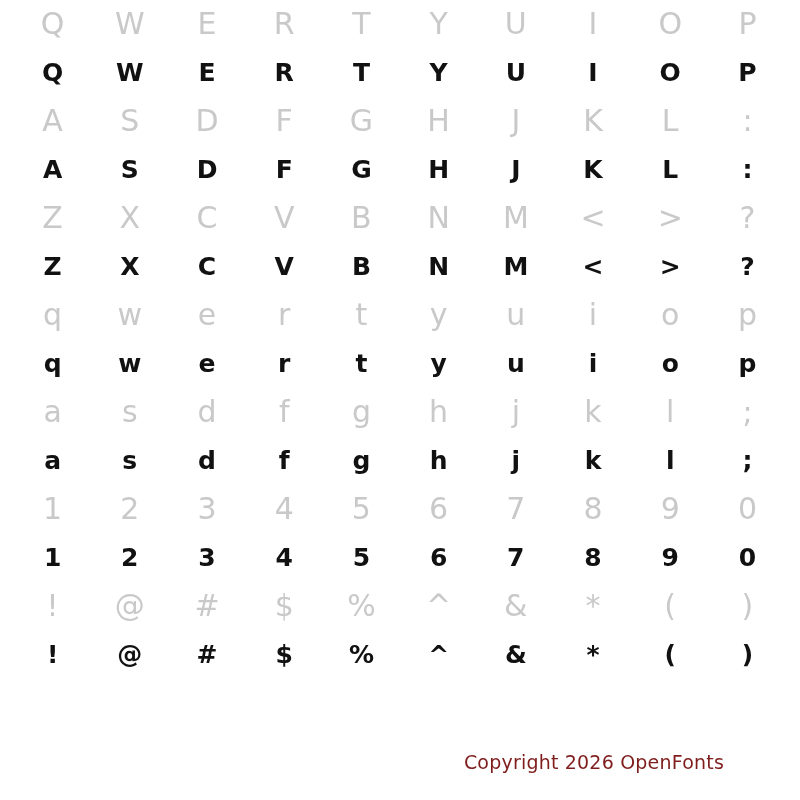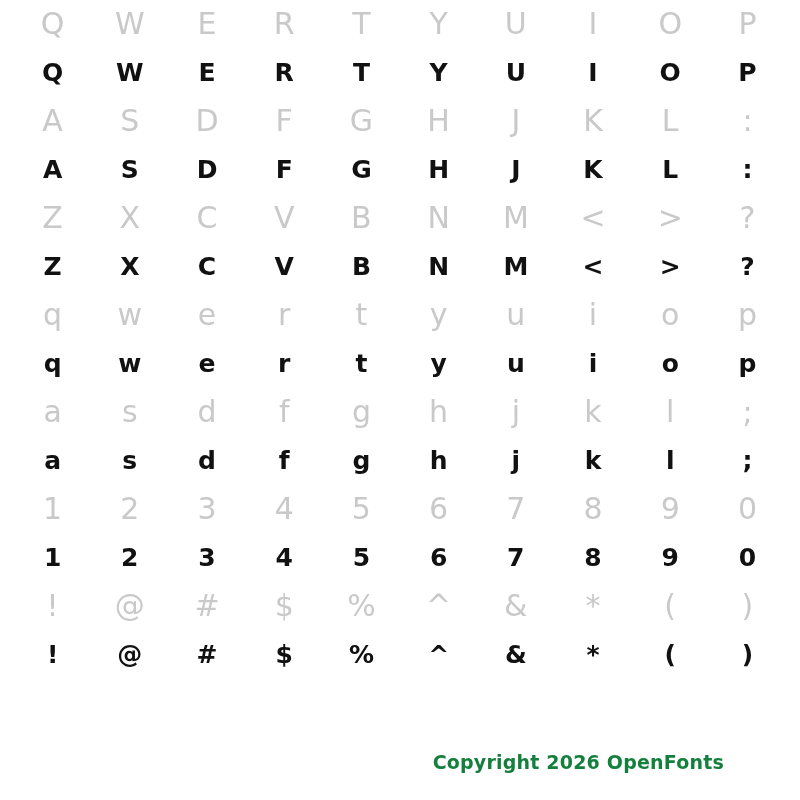--- a/index.html
+++ b/index.html
@@ -54,23 +54,23 @@
     font-weight: 700;
     font-size: 25px;
   }
   .group {
     margin-bottom: 0;
   }
   #copyright {
     position: absolute;
     right: 76px;
     bottom: 27px;
-    color: #15803d;
-    font-family: "DejaVu Sans", sans-serif;
-    font-weight: 700;
+    color: #7f1d1d;
+    font-family: "DejaVu Sans", sans-serif;
+    font-weight: 400;
     font-size: 19px;
     letter-spacing: 0.2px;
     white-space: pre;
   }
 </style>
 </head>
 <body>
 
 <div id="specimen">
     <div class="group">

